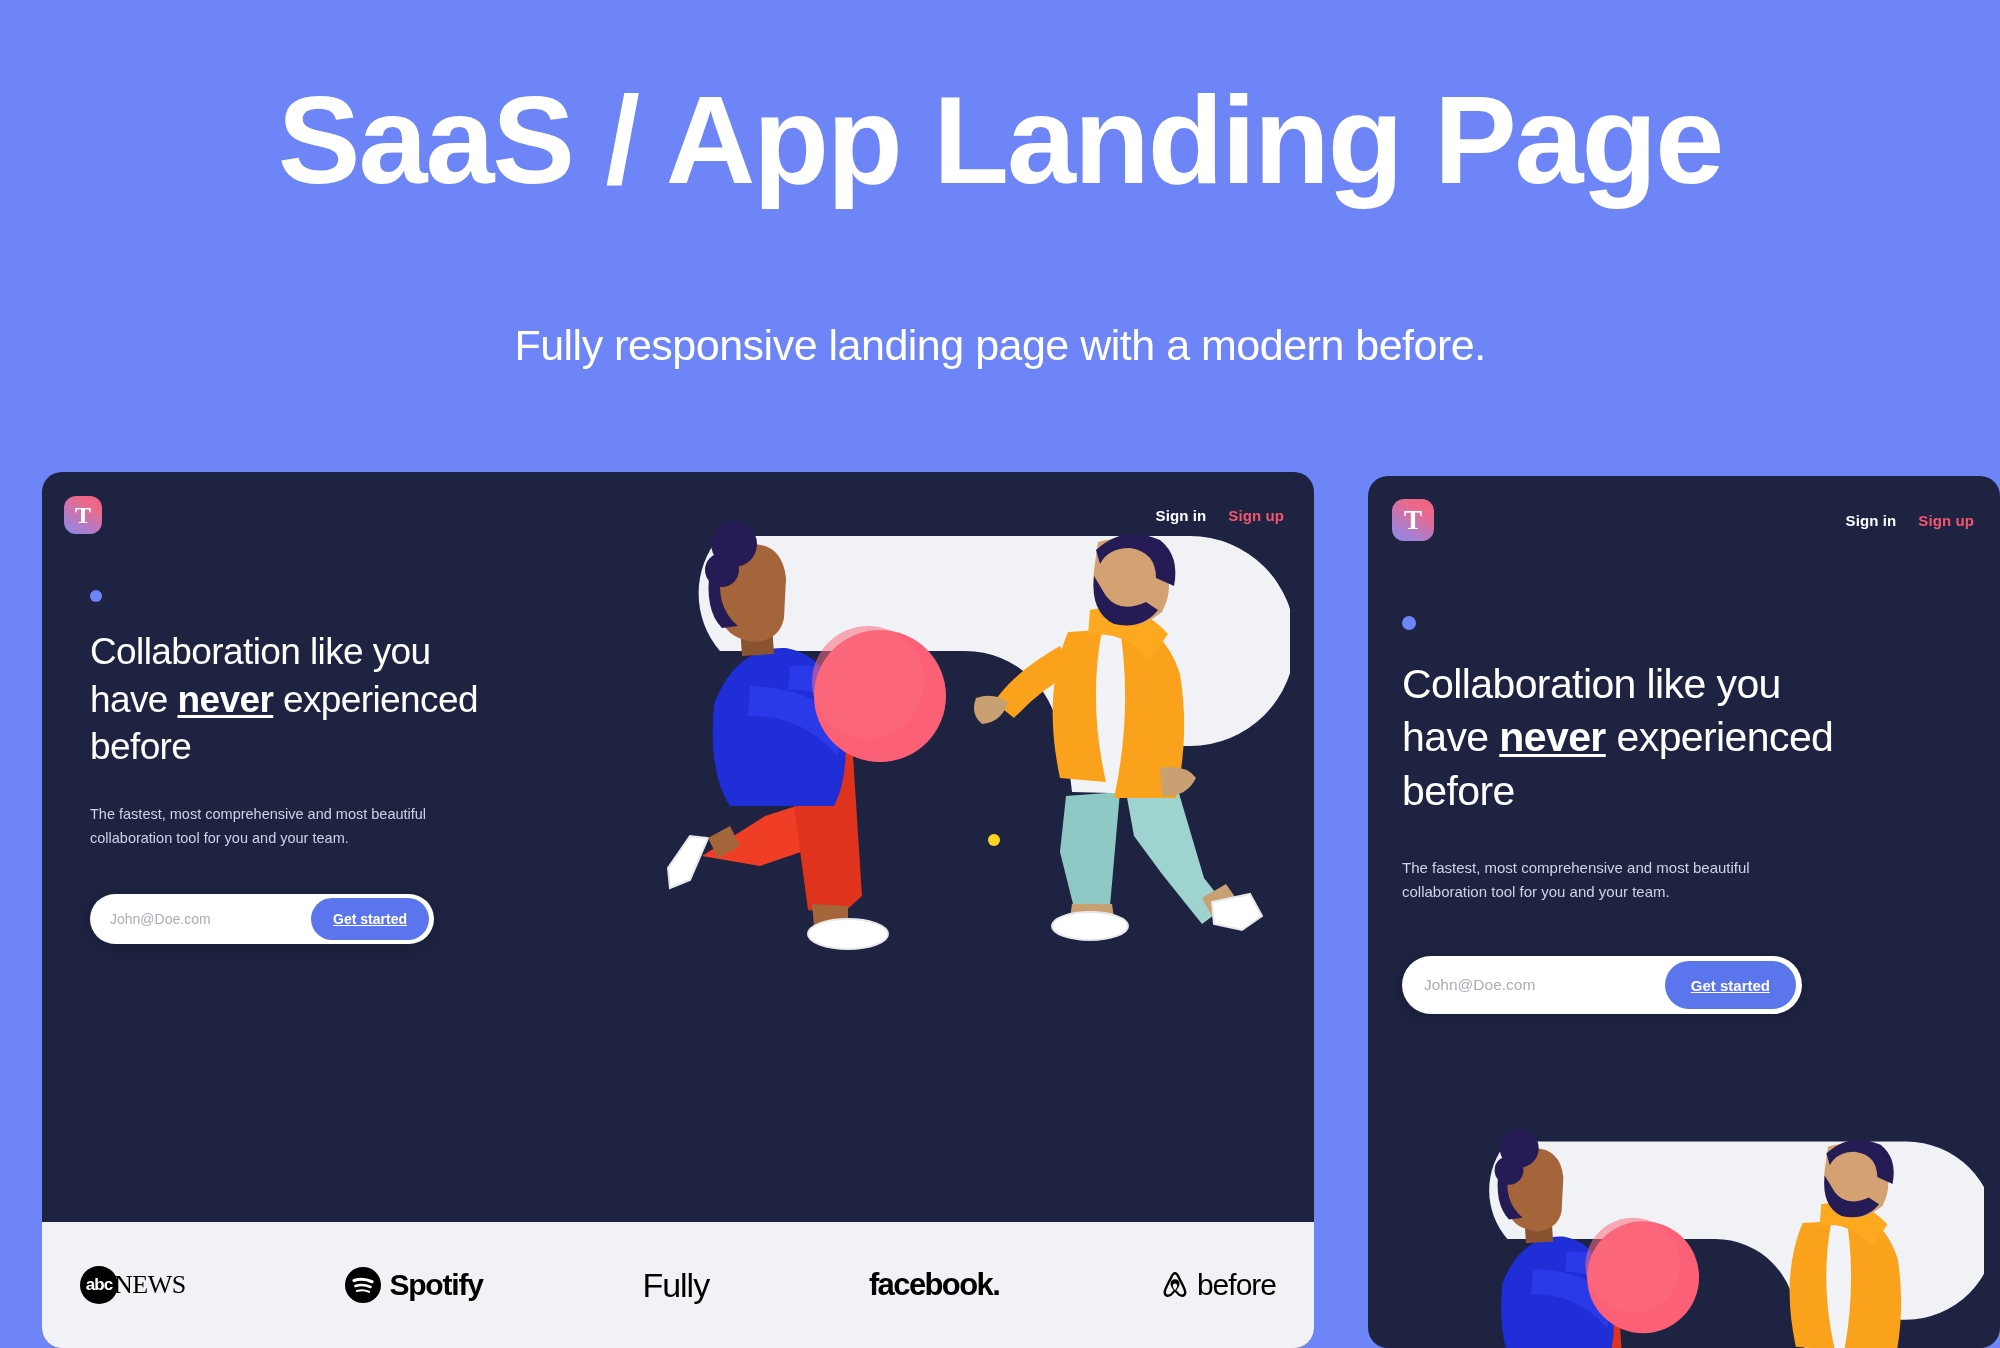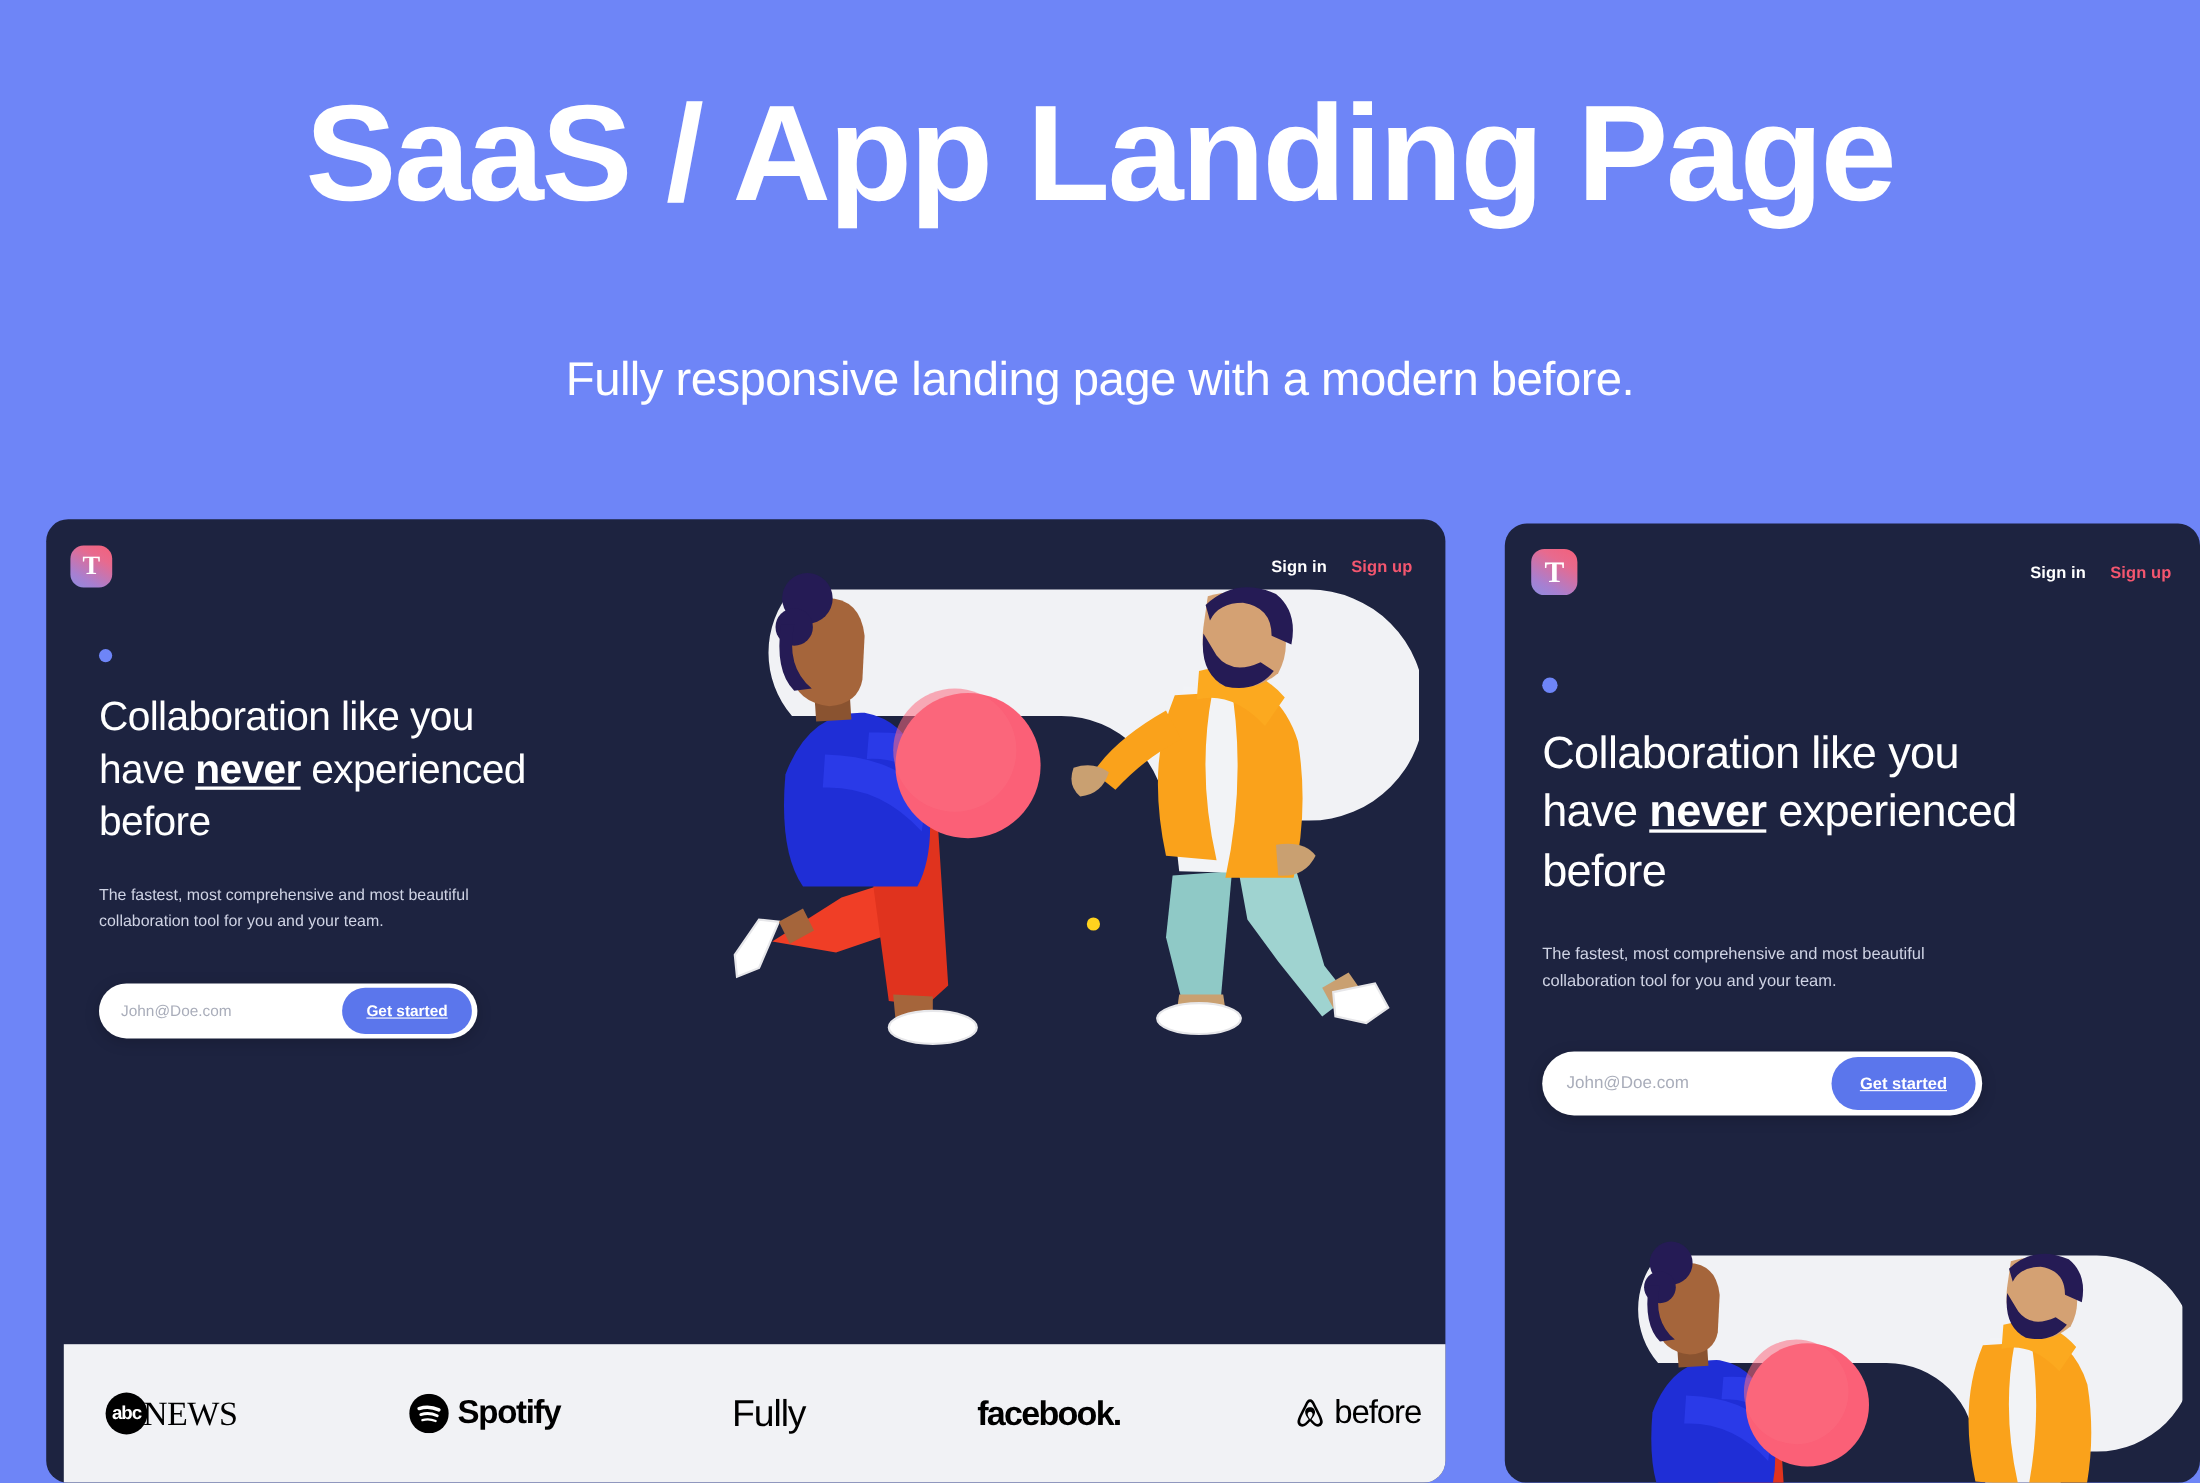--- a/index.html
+++ b/index.html
@@ -118,35 +118,35 @@
     left:946px; top:362px; width:12px; height:12px;
   }
 
   
   .illus{ position:absolute; }
   .illus-d{ left:548px; top:34px; width:700px; height:480px; }
   .illus-t{ left:36px; top:640px; width:580px; height:280px; }
 
   
   .logostrip{
-    position:absolute; left:16px; bottom:0; width:100%; height:126px;
+    position:absolute; left:0; bottom:0; width:100%; height:126px;
     background:#f1f2f5;
     display:flex; align-items:center; justify-content:space-between;
     padding:0 38px;
     gap:44px;
   }
   .brand{ display:flex; align-items:center; color:#000000; }
   .brand-abc .circ{
     width:38px; height:38px; border-radius:50%; background:#000;
     display:flex; align-items:center; justify-content:center;
     color:#fff; font-size:17px; font-weight:700; letter-spacing:-1px;
     font-family:"Liberation Sans", sans-serif;
   }
   .brand-abc .news{
-    font-family:"Liberation Serif", serif; font-size:31px; font-weight:400;
+    font-family:"Liberation Serif", serif; font-size:26px; font-weight:400;
     margin-left:-4px; letter-spacing:-0.5px;
   }
   .brand-spotify .wordmark{
     font-size:30px; font-weight:700; letter-spacing:-1.2px; margin-left:8px;
   }
   .brand-google .wordmark{
     font-size:34px; font-weight:400; letter-spacing:-1px;
   }
   .brand-facebook .wordmark{
     font-size:31px; font-weight:700; letter-spacing:-1.6px;

